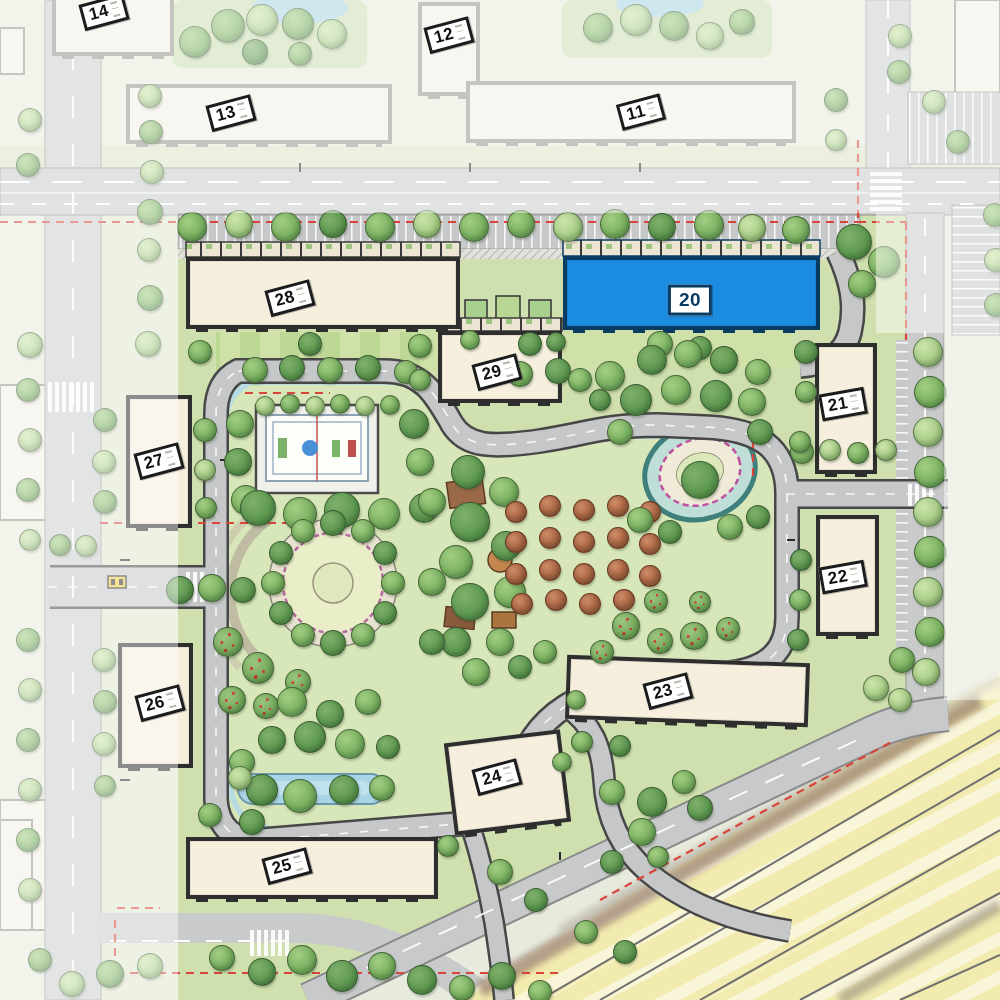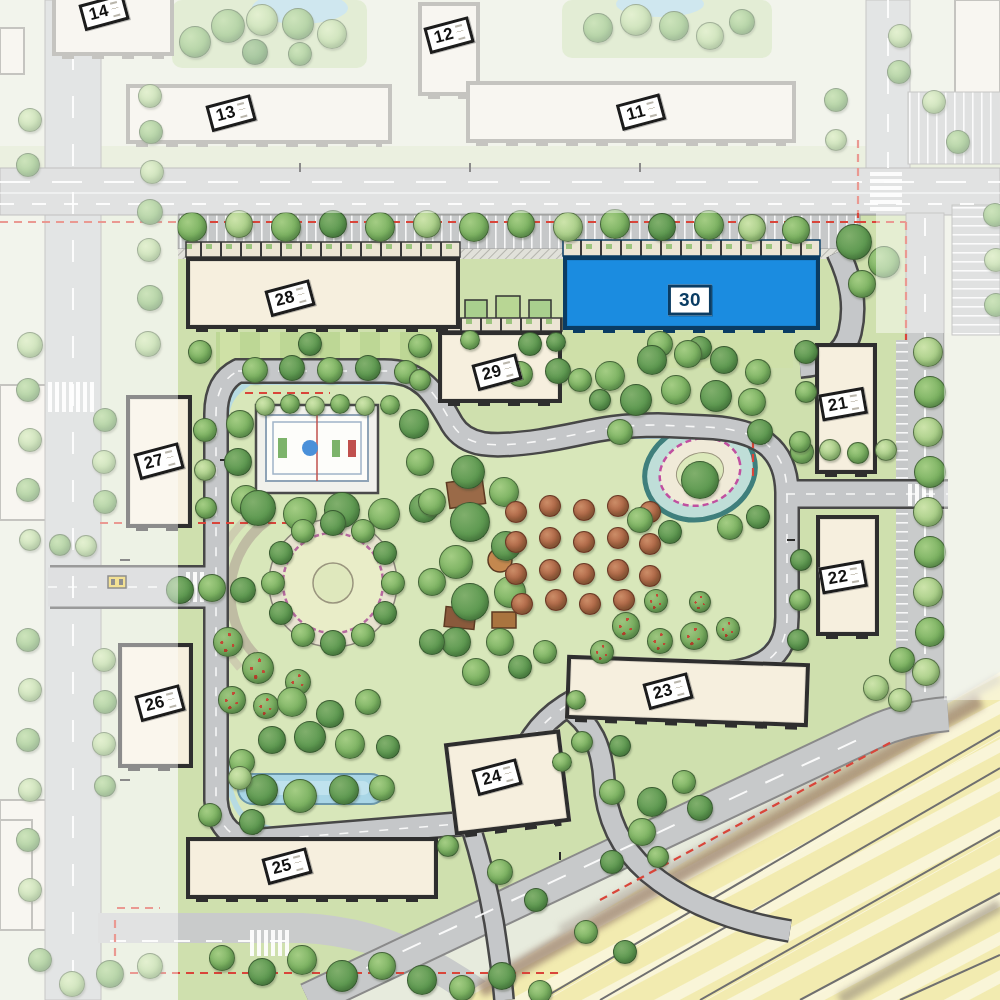--- a/index.html
+++ b/index.html
@@ -568,21 +568,21 @@
       </div>
       <div class="bl" style="left: 641px; top: 112px; transform: translate(-50%, -50%) rotate(-15deg);">
         <span class="num">11</span>
         <i class="sub"></i>
       </div>
       <div class="bl" style="left: 290px; top: 298px; transform: translate(-50%, -50%) rotate(-15deg);">
         <span class="num">28</span>
         <i class="sub"></i>
       </div>
       <div class="bl hl" style="left: 690px; top: 300px; transform: translate(-50%, -50%) rotate(0deg);">
-        <span class="num">30</span>
+        <span class="num">20</span>
       </div>
       <div class="bl" style="left: 497px; top: 372px; transform: translate(-50%, -50%) rotate(-15deg);">
         <span class="num">29</span>
         <i class="sub"></i>
       </div>
       <div class="bl" style="left: 843px; top: 404px; transform: translate(-50%, -50%) rotate(-10deg);">
         <span class="num">21</span>
         <i class="sub"></i>
       </div>
       <div class="bl" style="left: 159px; top: 461px; transform: translate(-50%, -50%) rotate(-15deg);">

